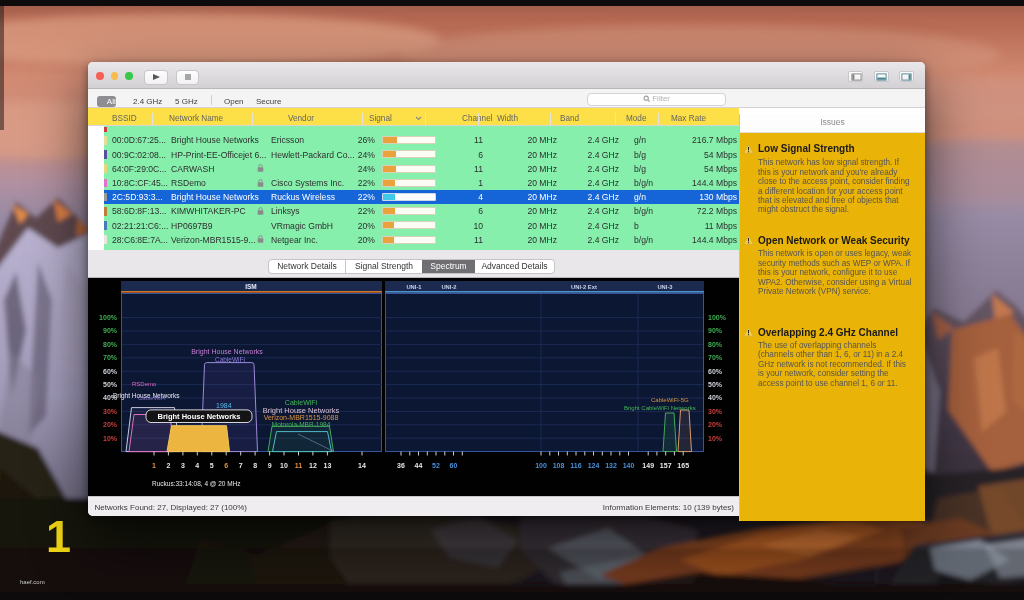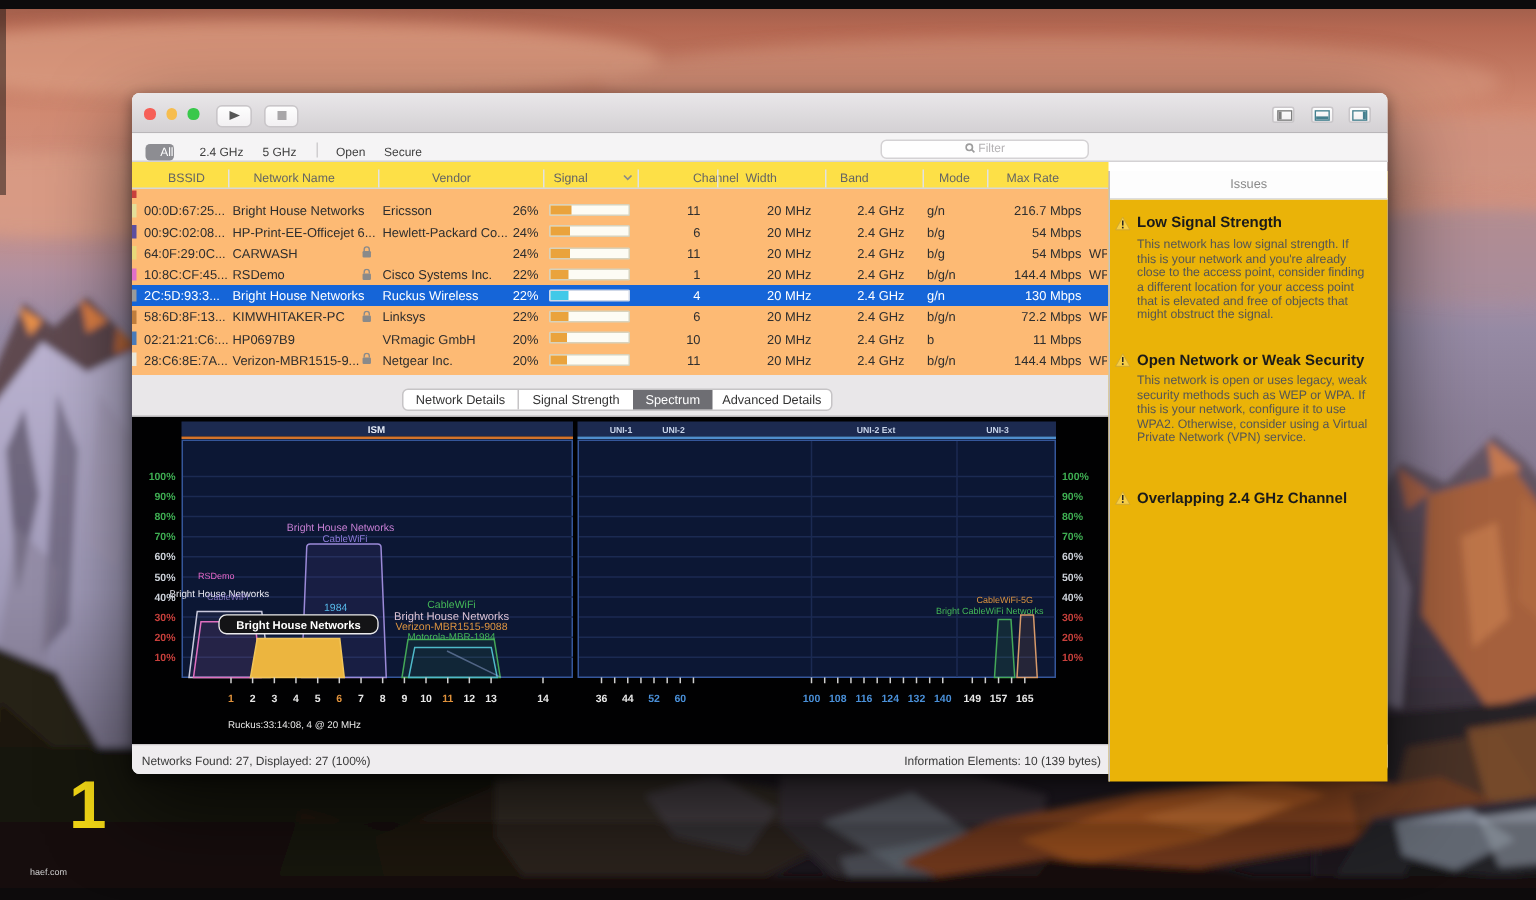--- a/index.html
+++ b/index.html
@@ -39,21 +39,21 @@
 .scopetxt{position:absolute;top:6.8px;line-height:11px;}
 #sep1{position:absolute;left:123px;top:6px;width:1px;height:10px;background:#d0ced0;}
 #filterf{position:absolute;left:499px;top:4.2px;width:139px;height:12.5px;background:#fefefe;
  border:1px solid #d4d2d4;border-radius:4px;box-sizing:border-box;color:#b4b2b4;font-size:8px;
  text-align:center;line-height:10.5px;}
 
 #thead{position:absolute;left:0;top:46px;width:651px;height:18px;background:#fde047;
  border-bottom:1px solid #d7d7d7;box-sizing:border-box;color:#646464;font-size:8.2px;}
 .hl{position:absolute;top:6.2px;}
 .hsep{position:absolute;top:4.5px;width:1px;height:12px;background:#e2e2e2;}
-#rows{position:absolute;left:0;top:64px;width:651px;height:124px;background:#fdba74;overflow:hidden;}
+#rows{position:absolute;left:16px;top:64px;width:651px;height:124px;background:#86efac;overflow:hidden;}
 .row{position:absolute;left:0;width:651px;height:14.2px;color:#2e2e2e;font-size:8.6px;}
 .row.sel{background:#1565d8;color:#fff;}
 .cell{position:absolute;top:2.4px;line-height:10px;white-space:nowrap;}
 .tick{position:absolute;left:0;top:3px;width:3px;height:8.5px;}
 .pbar{position:absolute;left:278px;top:3.2px;width:54px;height:8px;background:#fdfcf4;
  border:0.5px solid #d8d2bb;border-radius:1px;box-sizing:border-box;}
 .pfill{position:absolute;left:0;top:0;height:100%;background:#eaa33c;}
 .sel .pbar{background:#fff;border-color:#cfd8e8;}
 .sel .pfill{background:#41c9e8;}
 .lock{position:absolute;left:153px;top:3px;width:7px;height:8px;}
@@ -563,14 +563,15 @@
         <rect x="5.4" y="7.9" width="1.2" height="1.2" fill="#222"></rect>
       </svg>
     <div class="isstitle" style="top:120.5px;">Open Network or Weak Security</div>
     <div class="isspara" style="top:135.3px;">This network is open or uses legacy, weak<br>security methods such as WEP or WPA. If<br>this is your network, configure it to use<br>WPA2. Otherwise, consider using a Virtual<br>Private Network (VPN) service.</div>
     <svg class="issicon" style="left:3px;top:213px;" viewBox="0 0 12 11">
         <path d="M6 0.9 L11.2 10.1 H0.8 Z" fill="#f7ce46" stroke="#c9a43a" stroke-width="0.6" stroke-linejoin="round"></path>
         <rect x="5.45" y="3.3" width="1.1" height="3.7" fill="#222"></rect>
         <rect x="5.4" y="7.9" width="1.2" height="1.2" fill="#222"></rect>
       </svg>
     <div class="isstitle" style="top:212.5px;">Overlapping 2.4 GHz Channel</div>
+    <div class="isspara" style="top:227px;">The use of overlapping channels<br>(channels other than 1, 6, or 11) in a 2.4<br>GHz network is not recommended. If this<br>is your network, consider setting the<br>access point to use channel 1, 6 or 11.</div>
   </div>
 </div>
 
 </body></html>

